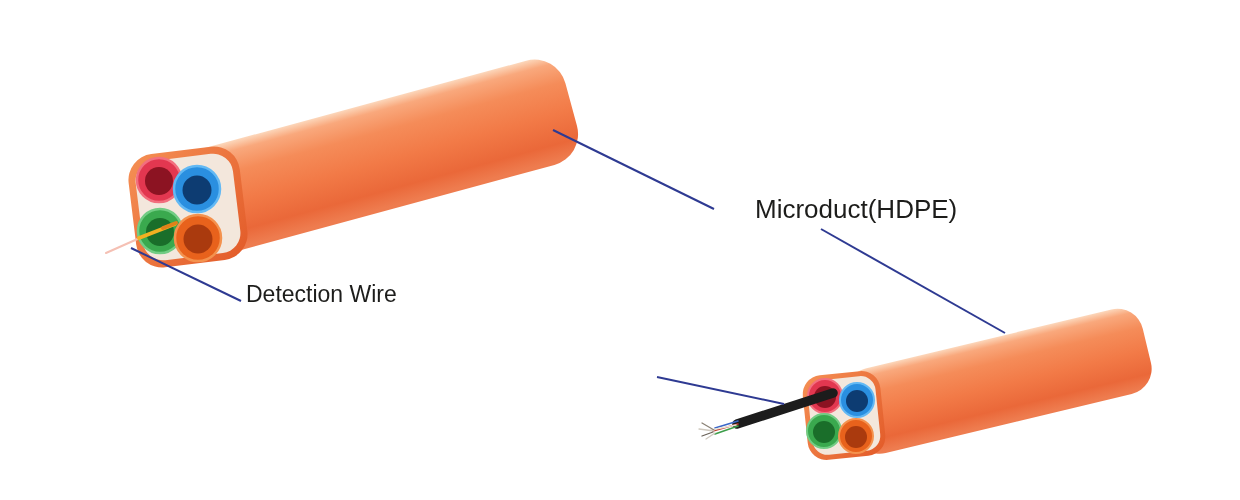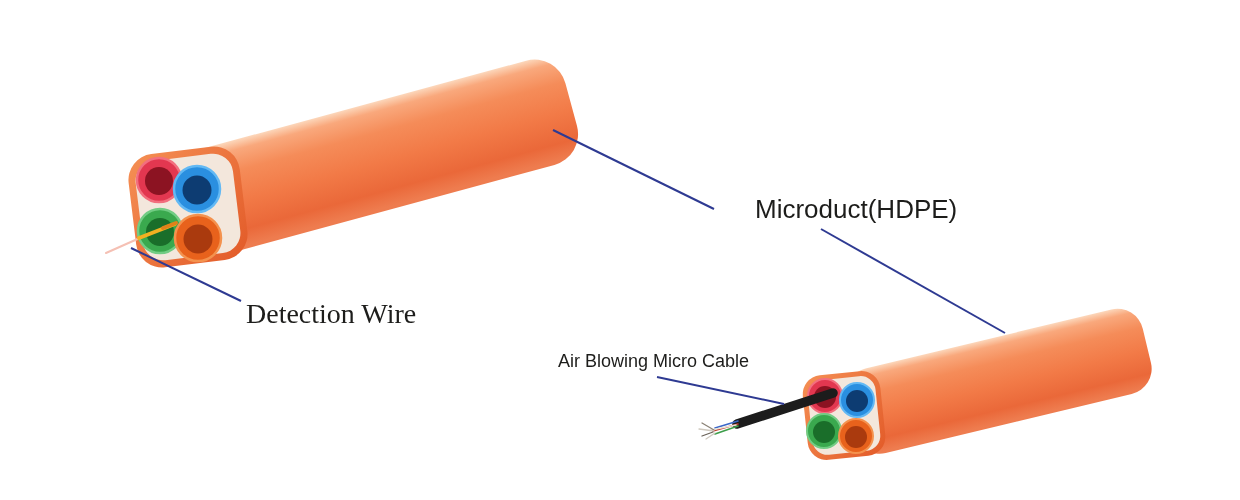--- a/index.html
+++ b/index.html
@@ -10,21 +10,21 @@
     overflow:hidden;
     font-family:"Liberation Sans", sans-serif;
   }
   .canvas svg{position:absolute;left:0;top:0;}
   .label{
     position:absolute;
     color:#1d1d1b;
     white-space:nowrap;
   }
   .label-microduct{left:722px;top:194px;font-size:26px;margin-left:33px;}
-  .label-detection{left:246px;top:296px;font-size:28px;line-height:1.3;font-family:Liberation Serif, serif;}
+  .label-detection{left:246px;top:280px;font-size:23px;line-height:1.3;}
   .label-air{left:558px;top:351px;font-size:18px;}
 </style>
 </head>
 <body>
 
 <div class="canvas">
 
   <svg width="1240" height="500" viewBox="0 0 1240 500">
     <defs>
       <linearGradient id="ductGrad" x1="0" y1="0" x2="0" y2="1">
@@ -127,15 +127,14 @@
     <line x1="821" y1="229" x2="1005" y2="333" stroke-width="2" stroke="#2e3a92"></line>
     <line x1="657" y1="377" x2="784" y2="404" stroke-width="2" stroke="#2e3a92"></line>
   </svg>
 
   <div class="label label-microduct">Microduct(HDPE)</div>
 
   <div class="label label-detection">
     <div>Detection Wire</div>
   </div>
 
-  <div class="label label-air">Air Blowing Micro Cable</div>
 
 </div>
 
 </body></html>

